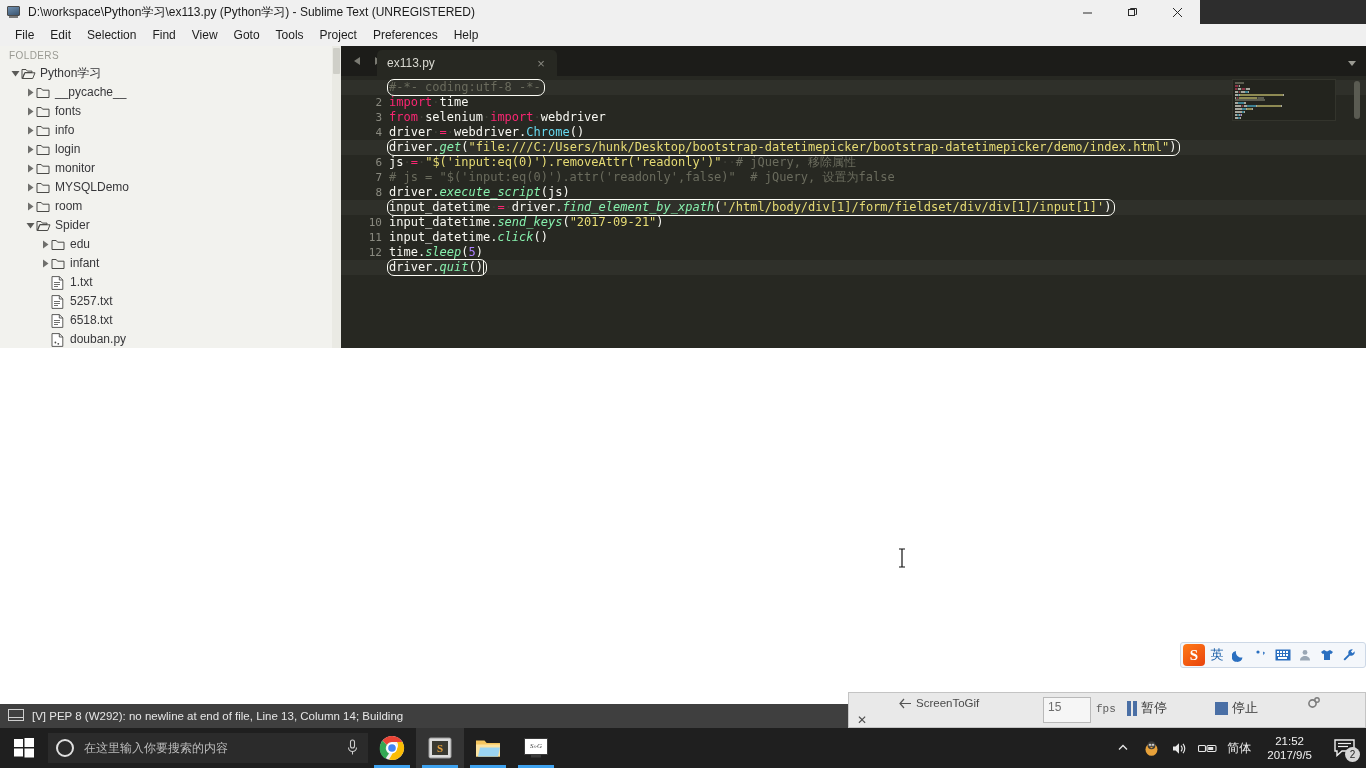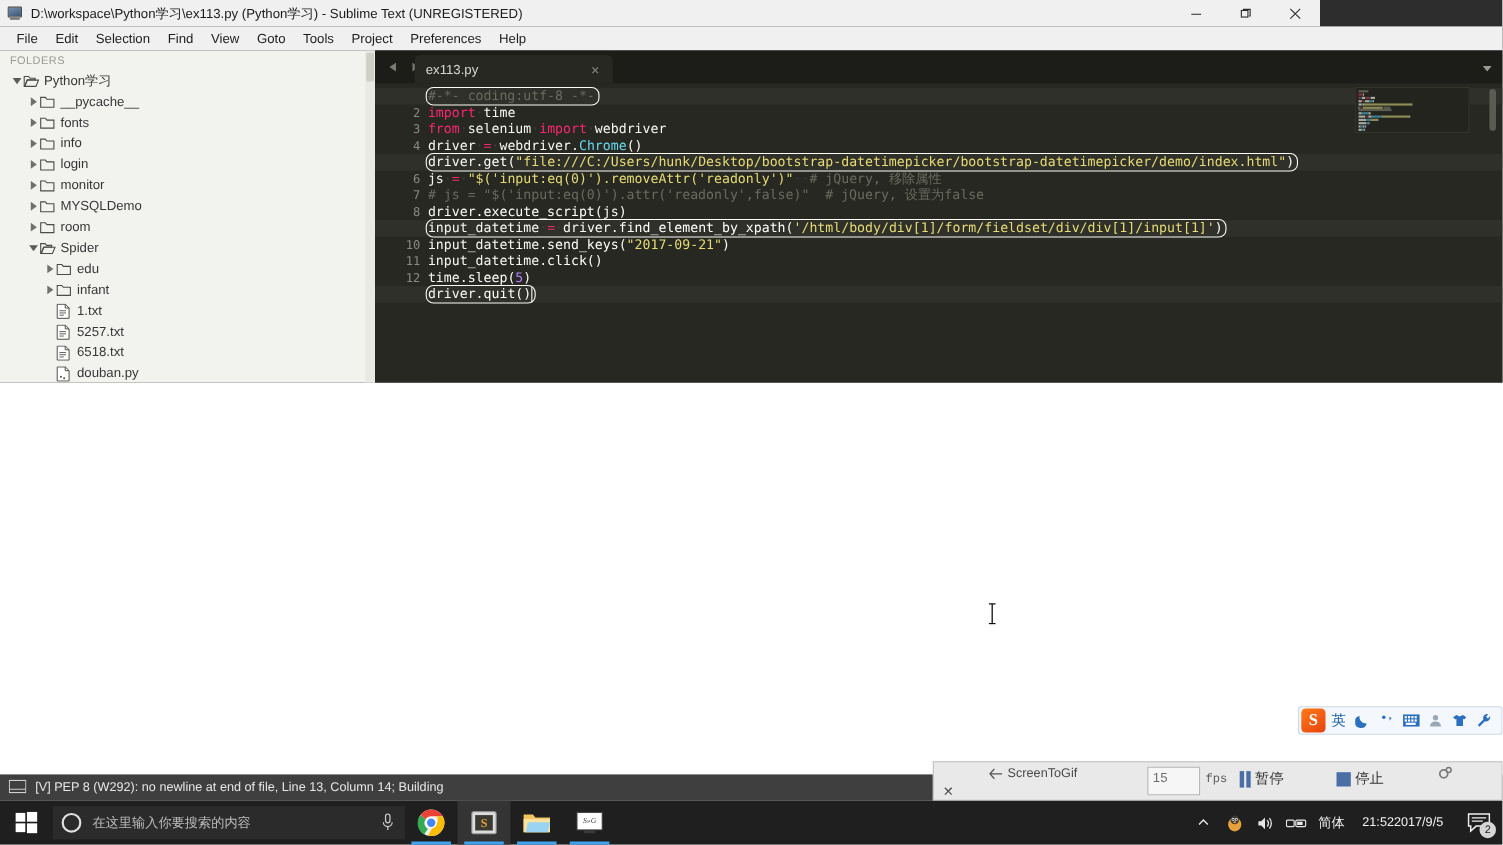--- a/index.html
+++ b/index.html
@@ -121,21 +121,21 @@
     position:absolute; left:6px; width:7px; height:7px; border-radius:50%;
     background:#e8e8e0;
   }
   .code-line {
     position:absolute; left:48px; height:15px; line-height:15px; white-space:pre;
     font-family:"DejaVu Sans Mono", monospace; font-size:12px; color:#f8f8f2;
   }
   .ln-hl { position:absolute; left:0; width:1025px; height:15px; background:#2f302a; }
   .tok-comment { color:#6a6b5d; }
   .tok-kw { color:#f92672; }
-  .tok-fn { color:#ffffff; }
+  .tok-fn { color:#86efac; font-style:italic; }
   .tok-cls { color:#66d9ef; }
   .tok-str { color:#e6db74; }
   .tok-num { color:#ae81ff; }
   .tok-op { color:#f92672; }
   .tok-plain { color:#f8f8f2; }
   .dot-sep { color:#3f4038; }
   .findbox {
     position:absolute; border:1px solid #fdfdf6; border-radius:7px; height:17px;
     pointer-events:none;
   }
@@ -232,21 +232,21 @@
     width:48px; height:40px; display:flex; align-items:center; justify-content:center;
     position:relative;
   }
   .task-icon.active { background:#343434; }
   .task-icon .underline {
     position:absolute; bottom:0; left:6px; width:36px; height:3px; background:#3ea2ef;
   }
   #tray { position:absolute; right:0; top:0; height:40px; display:flex; align-items:center; gap:0px; }
   .tray-icon { width:28px; height:40px; display:flex; align-items:center; justify-content:center; }
   .tray-text { font-size:12px; color:#f0f0f0; padding:0 6px; font-family:"Liberation Sans", sans-serif;}
-  #clock { display:flex; flex-direction:row; align-items:center; justify-content:center; padding:0 10px; line-height:14px;text-align:center;}
+  #clock { display:flex; flex-direction:column; align-items:center; justify-content:center; padding:0 10px; line-height:14px;text-align:center;}
   #clock span { font-size:11.5px; color:#f2f2f2; font-family:"Liberation Sans", sans-serif;}
   #notif { width:44px; height:40px; display:flex; align-items:center; justify-content:center; position:relative;}
   #notif-badge {
     position:absolute; right:6px; bottom:6px; width:15px; height:15px; border-radius:50%;
     background:#d6d6d6; color:#1d1d1d; font-size:10px; display:flex; align-items:center; justify-content:center;
     font-family:"Liberation Sans", sans-serif;
   }
 </style>
 </head>
 <body>

